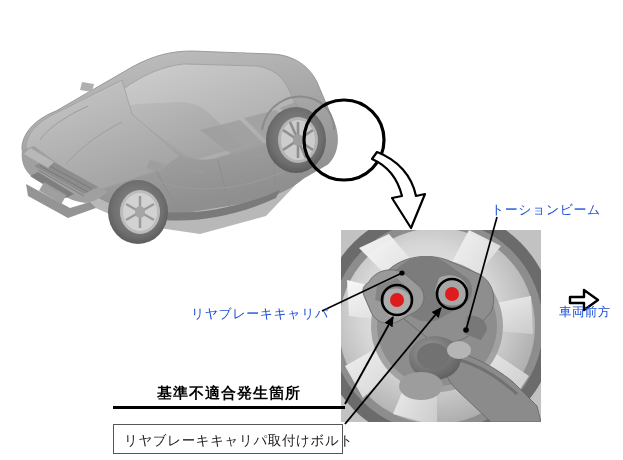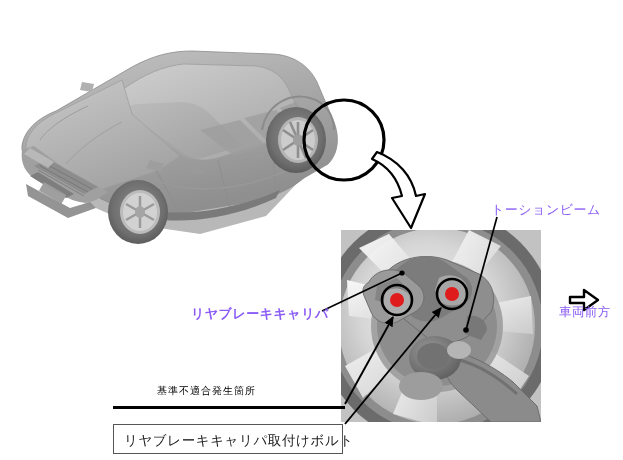--- a/index.html
+++ b/index.html
@@ -25,32 +25,32 @@
     position: absolute;
     left: 0; top: 0;
     width: 623px;
     height: 460px;
   }
   .lbl {
     position: absolute;
     white-space: nowrap;
     font-size: 13px;
     letter-spacing: 0.5px;
-    color: #8b5cf6;
+    color: #1d4ed8;
     line-height: 1;
   }
   .lbl-torsion { left: 491px; top: 203px; }
-  .lbl-caliper { left: 191px; top: 307px; font-weight: bold; }
+  .lbl-caliper { left: 191px; top: 307px; }
   .lbl-front   { left: 559px; top: 306px; font-size: 12.5px; letter-spacing: 0.4px; font-family: Liberation Serif, serif;}
   .heading {
     position: absolute;
     left: 157px;
     top: 386px;
-    font-size: 10px;
-    font-weight: normal;
+    font-size: 15px;
+    font-weight: bold;
     letter-spacing: 1px;
     color: #000;
     line-height: 1;
   }
   .heading-rule {
     position: absolute;
     left: 113px;
     top: 406px;
     width: 232px;
     height: 3px;

